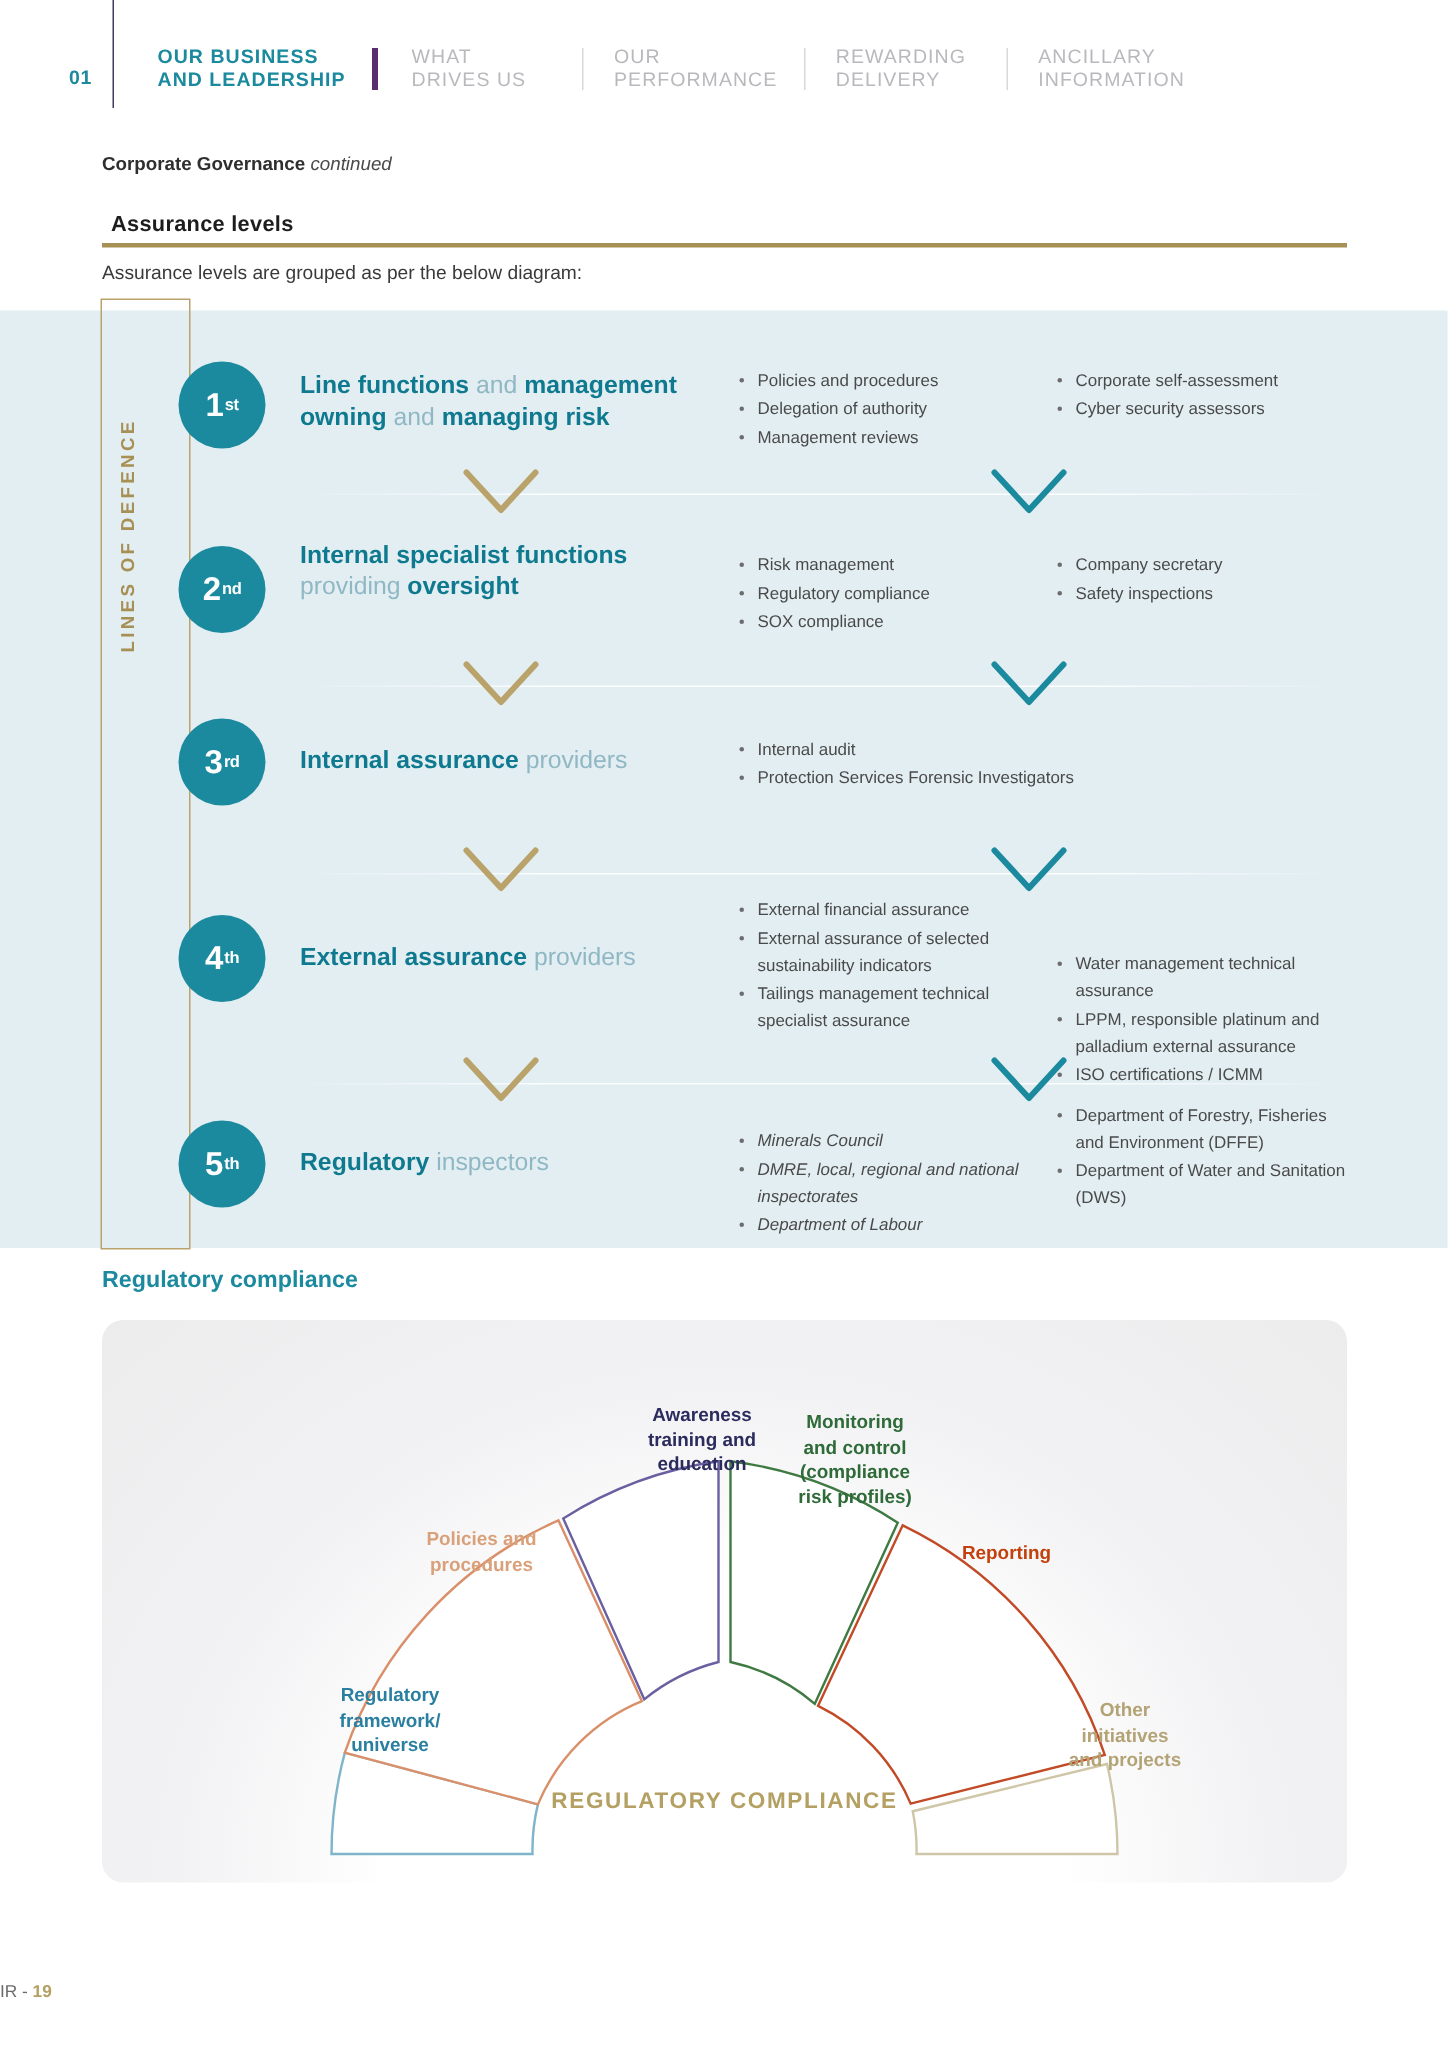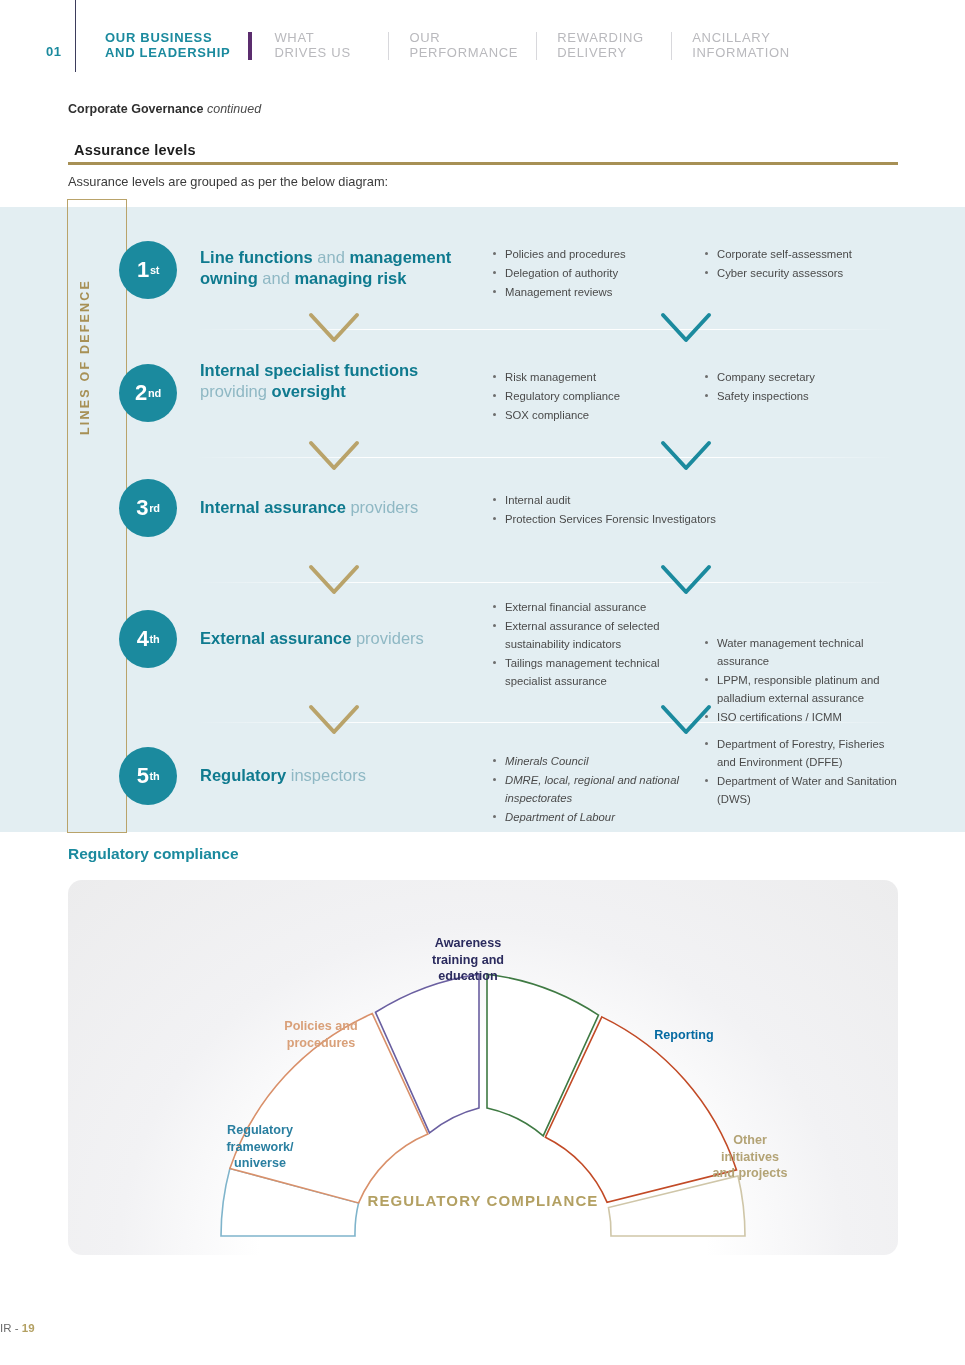--- a/index.html
+++ b/index.html
@@ -315,21 +315,25 @@
   </svg>
 
   <div class="seg-label" style="left:122px;top:242px;width:140px;color:#2a7fa0;">Regulatory
 framework/
 universe</div>
   <div class="seg-label" style="left:180px;top:138px;width:146px;color:#d9a079;">Policies and
 procedures</div>
   <div class="seg-label" style="left:330px;top:55px;width:140px;color:#2b2b5e;">Awareness
 training and
 education</div>
-  <div class="seg-label" style="left:548px;top:147px;width:136px;color:#0369a1;text-align:center;">Reporting</div>
+  <div class="seg-label" style="left:440px;top:60px;width:124px;color:#2e6b38;">Monitoring
+and control
+(compliance
+risk profiles)</div>
+  <div class="seg-label" style="left:535px;top:147px;width:136px;color:#c2410c;text-align:center;">Reporting</div>
   <div class="seg-label" style="left:612px;top:252px;width:140px;color:#b3a375;">Other
 initiatives
 and projects</div>
 
   <div class="arch-center">REGULATORY COMPLIANCE</div>
 </div>
 
 <div class="footer">
   <span>IR - </span><span class="pg">19</span>
 </div>

